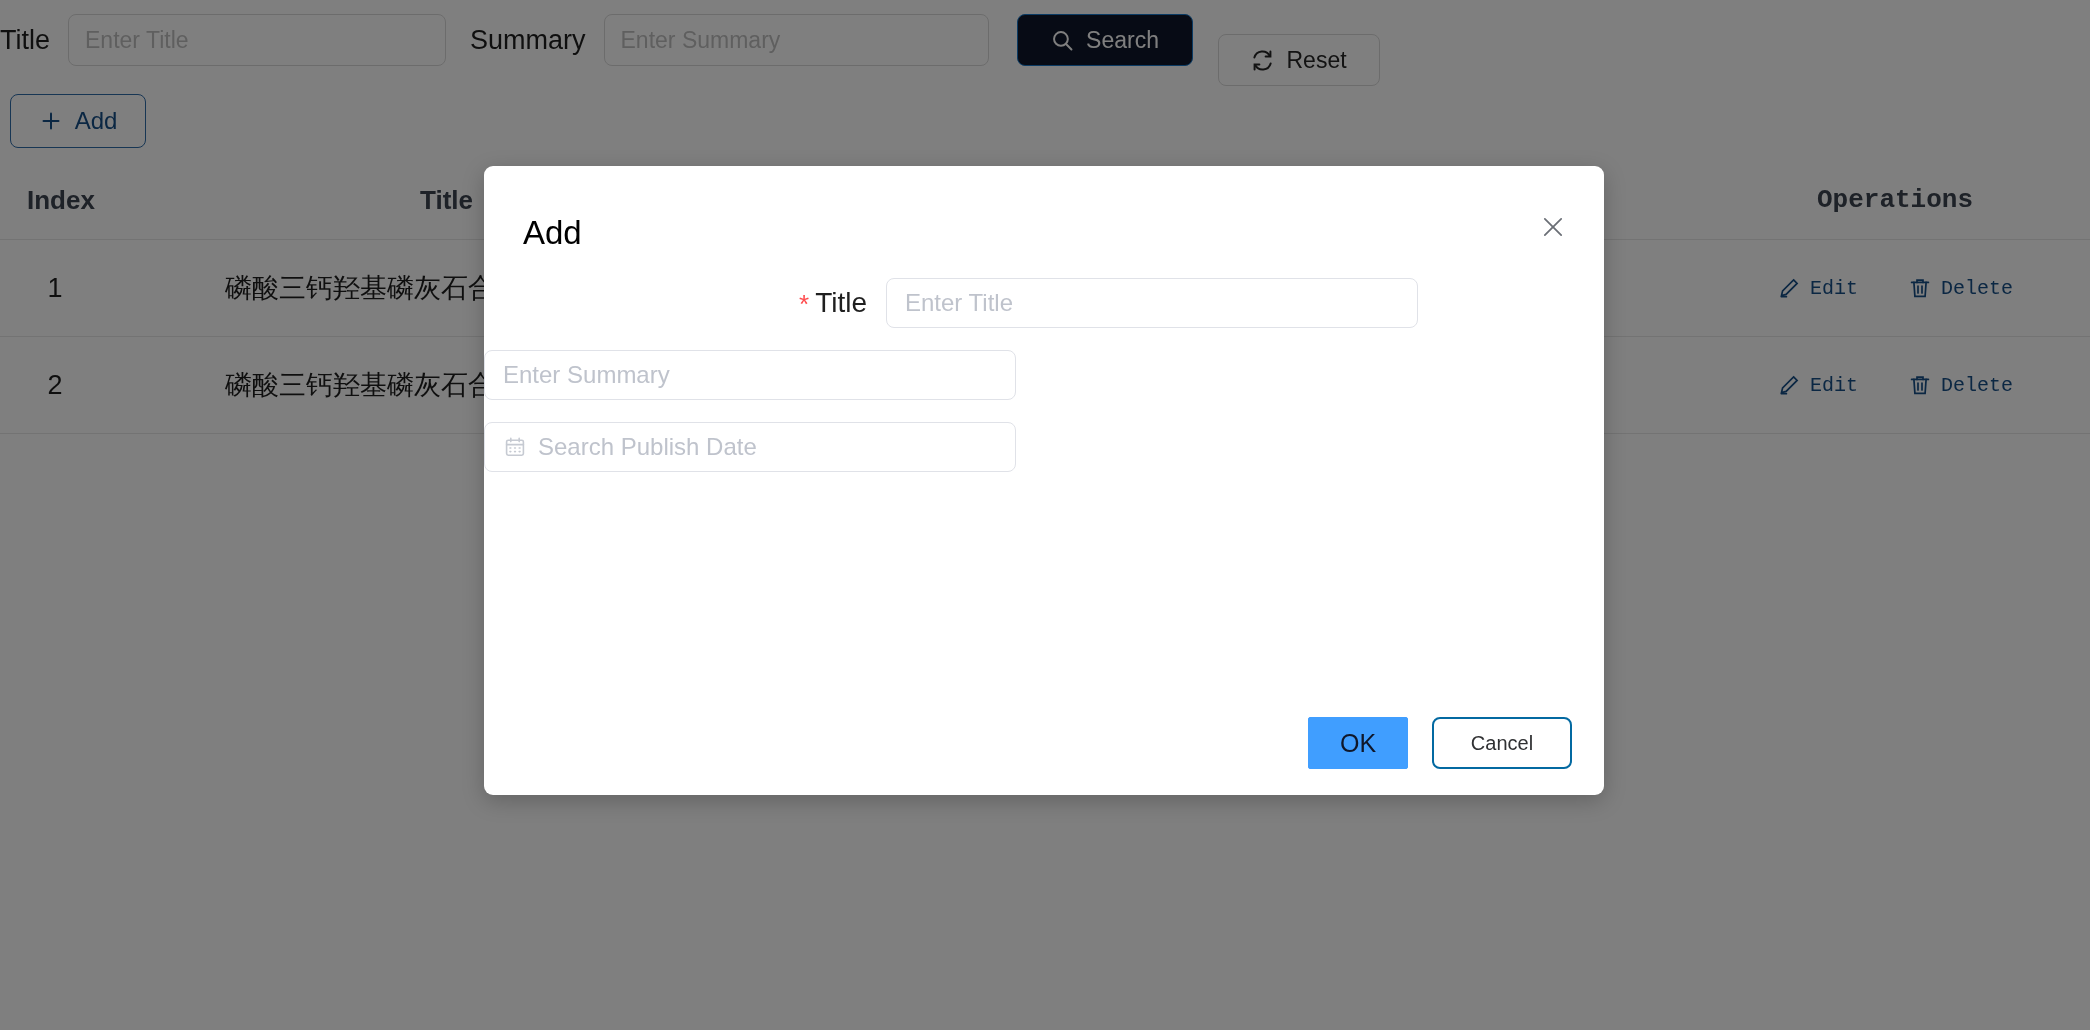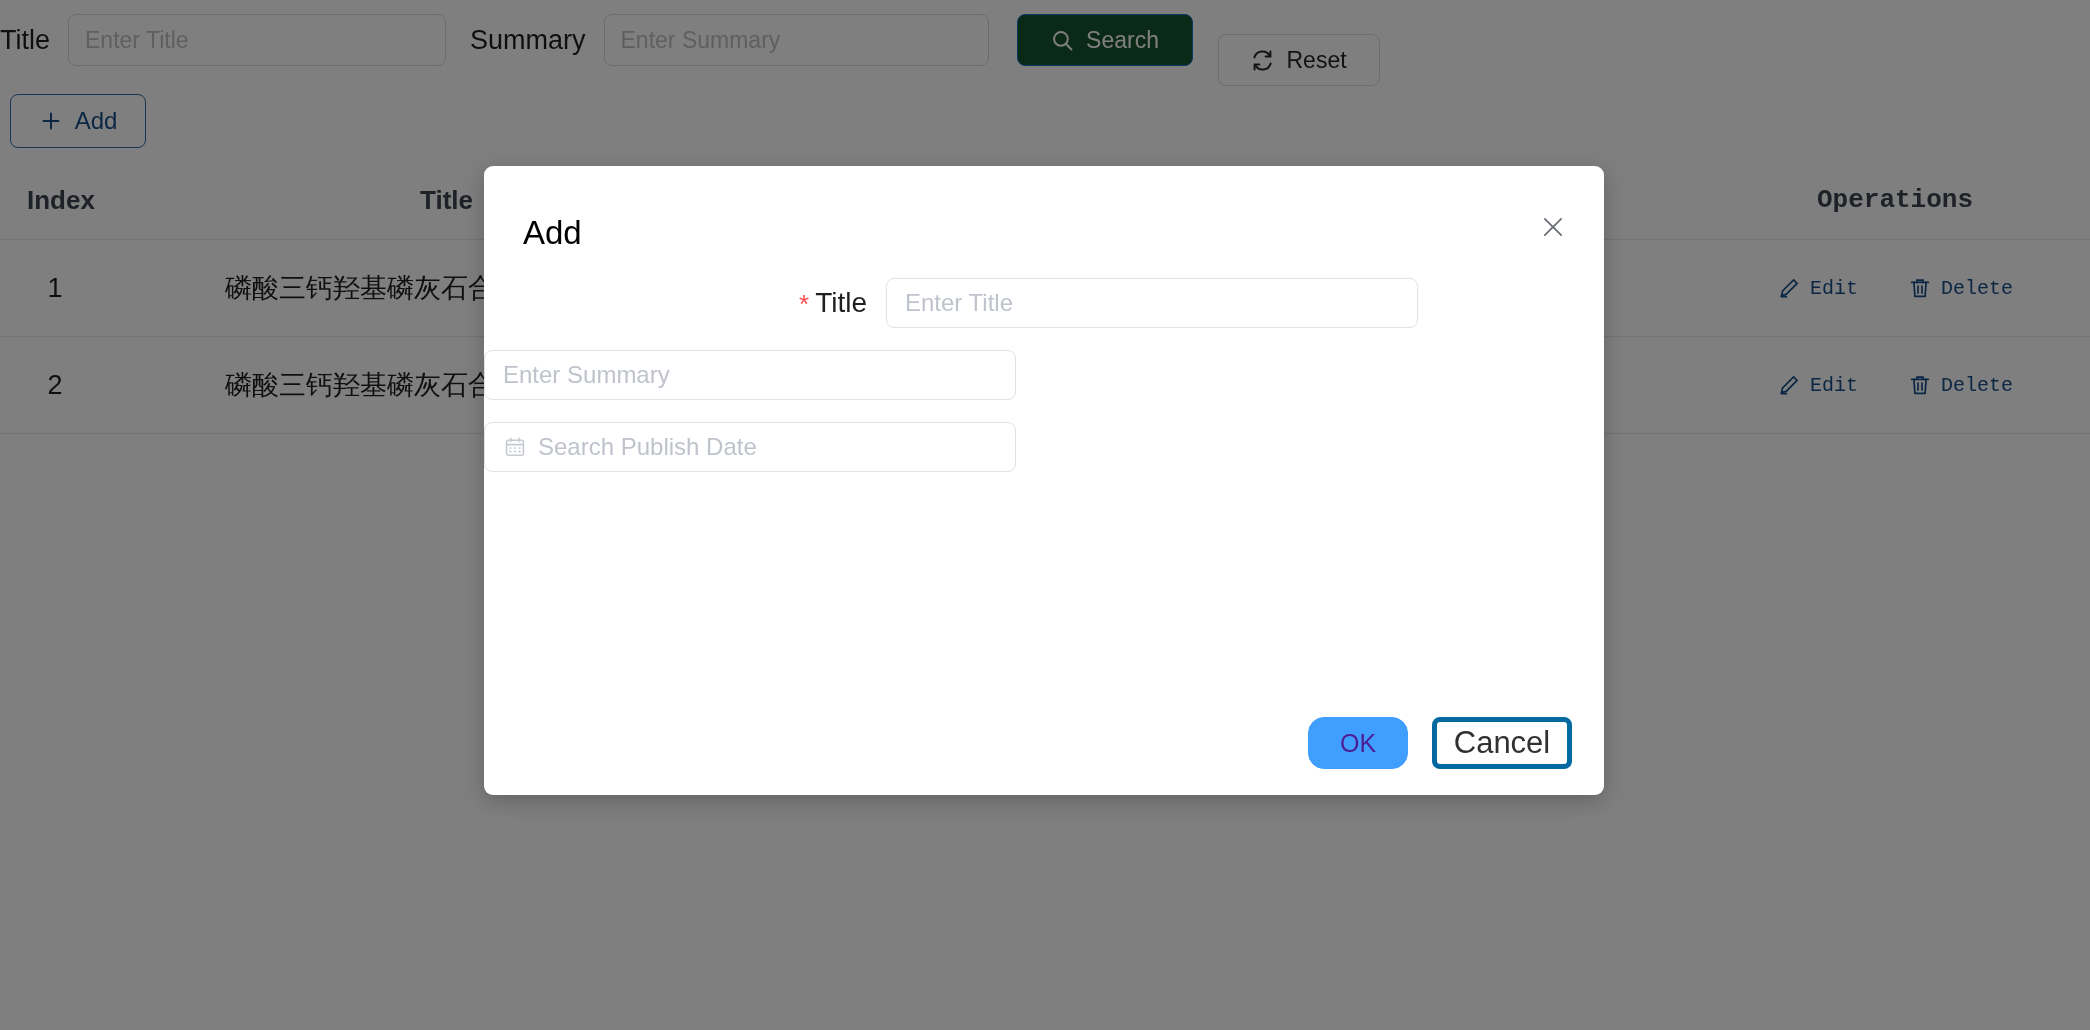--- a/index.html
+++ b/index.html
@@ -57,21 +57,21 @@
     display: inline-flex;
     align-items: center;
     justify-content: center;
     gap: 11px;
     font-size: 23px;
     cursor: pointer;
     white-space: nowrap;
     user-select: none;
   }
   .btn-primary {
-    background: #14532d;
+    background: #0f172a;
     color: #ffffff;
     border: 1px solid #1677c9;
     width: 176px;
     margin-left: 28px;
   }
   .btn-default {
     background: #ffffff;
     color: #262626;
     border: 1px solid #d9d9d9;
     width: 162px;
@@ -223,37 +223,37 @@
     right: 32px;
     bottom: 26px;
     display: flex;
     align-items: center;
     gap: 24px;
   }
   .btn-ok {
     width: 100px;
     height: 52px;
     background: #409eff;
-    color: #4c1d95;
+    color: #0f172a;
     border: 1px solid #409eff;
-    border-radius: 16px;
+    border-radius: 2px;
     font-size: 25px;
     display: inline-flex;
     align-items: center;
     justify-content: center;
     cursor: pointer;
   }
   .btn-cancel {
     width: 140px;
     height: 52px;
     background: #ffffff;
     color: #303133;
-    border: 5px solid #0369a1;
+    border: 2px solid #0369a1;
     border-radius: 8px;
-    font-size: 31px;
+    font-size: 20px;
     display: inline-flex;
     align-items: center;
     justify-content: center;
     cursor: pointer;
   }
 
   svg { display: block; }
 </style>
 </head>
 <body>

